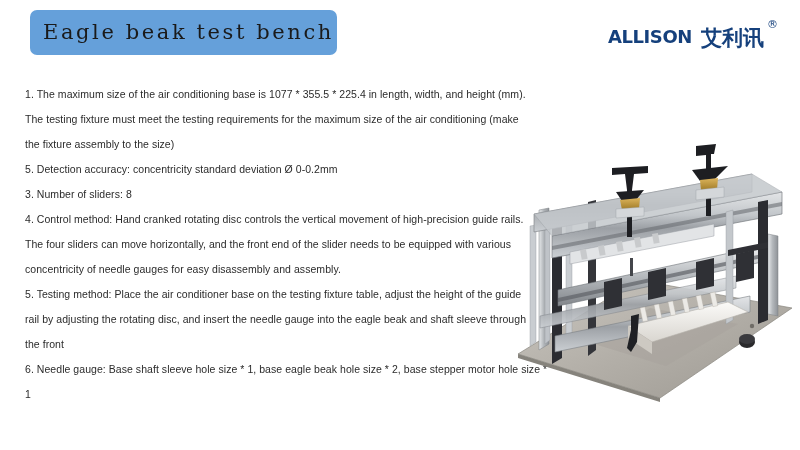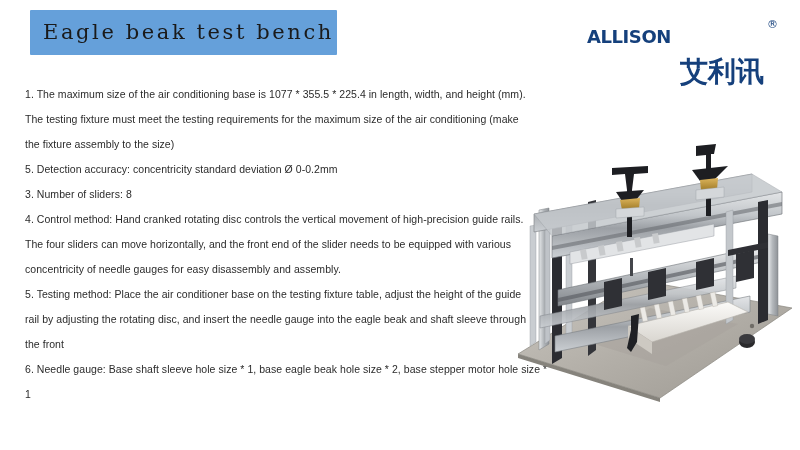--- a/index.html
+++ b/index.html
@@ -17,21 +17,21 @@
   }
 
   
   #title-banner {
     position: absolute;
     left: 30px;
     top: 10px;
     width: 307px;
     height: 45px;
     background: #65a0da;
-    border-radius: 1px;
+    border-radius: 7px;
     display: flex;
     align-items: center;
     box-sizing: border-box;
     padding-left: 13px;
   }
   #title-text {
     font-family: "DejaVu Serif", serif;
     font-size: 21px;
     letter-spacing: 2.6px;
     color: #1a1a1a;
@@ -51,26 +51,25 @@
     font-family: "DejaVu Sans", sans-serif;
     font-weight: bold;
     font-size: 18px;
     letter-spacing: -0.4px;
     color: #15407c;
     line-height: 1;
   }
   #brand-cjk {
     font-family: "DejaVu Sans", sans-serif;
     font-weight: bold;
-    font-size: 28px;
+    font-size: 21px;
     color: #15407c;
     line-height: 1;
     margin-left: 9px;
     letter-spacing: 0px;
-    margin-top: 30px;
   }
   #brand-reg {
     font-family: "DejaVu Sans", sans-serif;
     font-size: 11px;
     color: #15407c;
     line-height: 1;
     margin-left: 3px;
     margin-top: -9px;
   }
 

